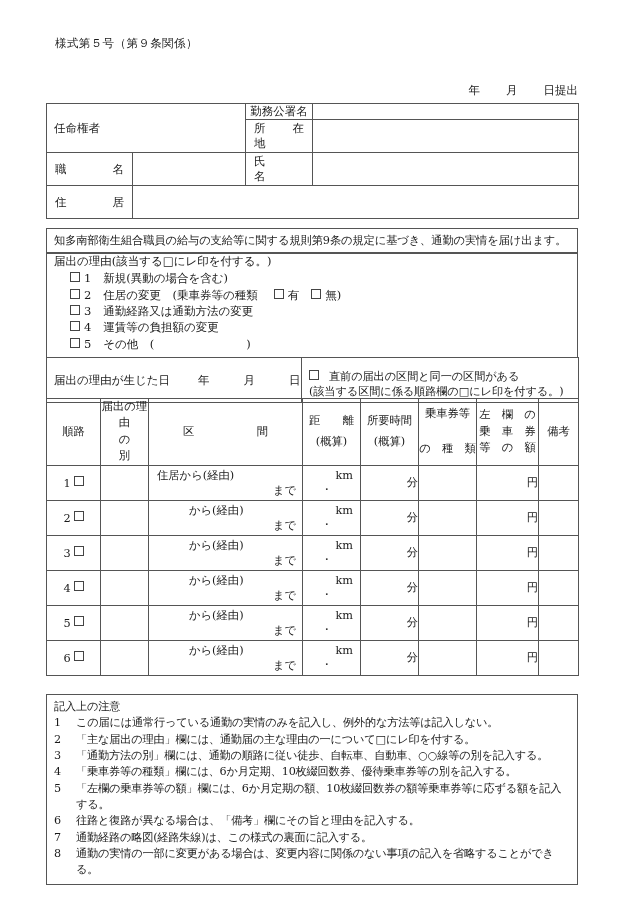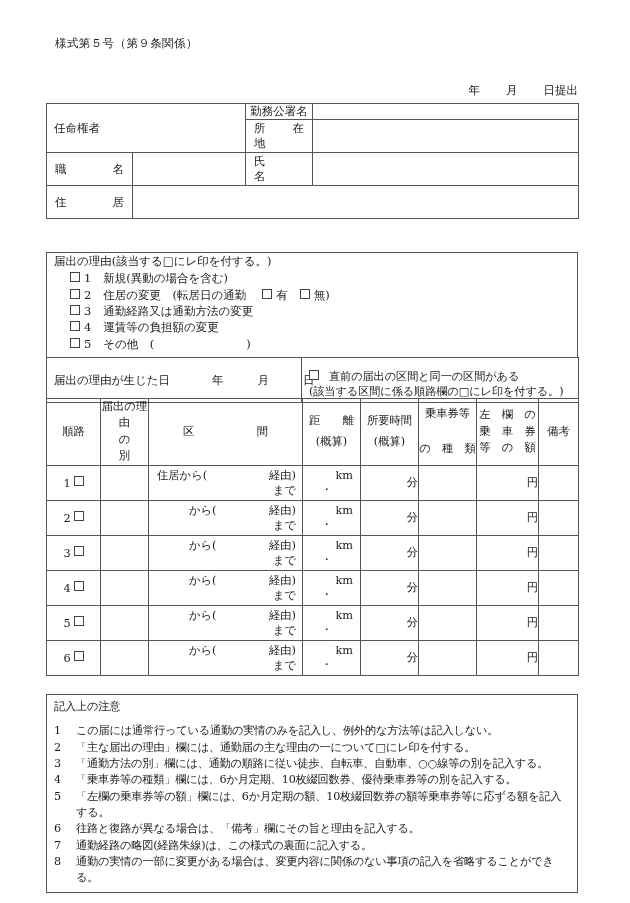--- a/index.html
+++ b/index.html
@@ -102,21 +102,21 @@
     margin-right: 4px;
     vertical-align: 0px;
     background: #fff;
   }
   .sub-opt { margin-left: 16px; }
   .sub-opt2 { margin-left: 12px; }
 
   
   #occur-table { left: 46px; top: 357px; width: 532px; }
   .occur-label { white-space: nowrap; padding-left: 7px; }
-  .occur-label .dl { margin-right: 42px; }
+  .occur-label .dl { margin-right: 28px; }
   .occur-label .y { margin-right: 34px; }
   .occur-label .m { margin-right: 34px; }
   .notice-wrap {
     padding: 11px 6px 3px 7px;
     font-size: 11.2px;
     line-height: 1.36;
     white-space: nowrap;
     letter-spacing: -0.1px;
   }
   .notice-l1 .box { margin-right: 10px; }
@@ -124,21 +124,20 @@
   
   #route-table { left: 46px; top: 398px; width: 532px; }
   #route-table td { font-size: 11.3px; }
   .hd { text-align: center; line-height: 1.45; padding: 2px 2px; }
   .hd .l2 { display: block; }
   .seq { text-align: center; white-space: nowrap; }
   .seq .box { margin-right: 0; margin-left: 3px; vertical-align: 1px; }
   .seg-top {
     padding: 2px 6px 0 8px;
     display: flex;
-    justify-content: space-between;
     white-space: nowrap;
   }
   .seg-bot {
     text-align: right;
     padding: 0 6px 2px 0;
     white-space: nowrap;
   }
   .dist-top { text-align: right; padding: 2px 7px 0 0; }
   .dist-bot { text-align: left; padding: 0 0 2px 18px; }
   .unit-r { text-align: right; padding-right: 8px; }
@@ -160,21 +159,21 @@
     position: absolute;
     left: 46px; top: 694px;
     width: 532px;
     border: 1px solid #555;
     box-sizing: border-box;
     padding: 4px 7px 5px 7px;
     font-size: 11.2px;
     line-height: 1.46;
     letter-spacing: -0.2px;
   }
-  .notes-title { margin-bottom: 8px; }
+  .notes-title { margin-bottom: 0px; }
   .note-row { display: flex; white-space: nowrap; }
   .note-n { width: 22px; flex: none; }
   .note-t { flex: 1; white-space: normal; }
 </style>
 </head>
 <body>
 
 <div class="page">
 
   <div class="form-code">様式第５号（第９条関係）</div>
@@ -227,34 +226,43 @@
         <td class="cc" style="height:32px">
           <span class="spread">住　　　居</span>
         </td>
         <td colspan="3">
           <span class="pad"></span>
         </td>
       </tr>
     </tbody>
   </table>
 
+  <table class="grid" id="declare-table">
+    <tbody>
+      <tr>
+        <td>
+          <div class="declare-text">知多南部衛生組合職員の給与の支給等に関する規則第9条の規定に基づき、通勤の実情を届け出ます。</div>
+        </td>
+      </tr>
+    </tbody>
+  </table>
 
   <table class="grid" id="reason-table">
     <tbody>
       <tr>
         <td style="height:104px; vertical-align:top">
           <div class="reason-wrap">
             <div class="reason-head">届出の理由(該当する□にレ印を付する。)</div>
 
             <div class="reason-item">
               <span class="box"></span><span class="num">1</span><span>新規(異動の場合を含む)</span>
             </div>
 
             <div class="reason-item">
-              <span class="box"></span><span class="num">2</span><span>住居の変更　(転居日の通勤</span><span class="sub-opt"><span class="box"></span><span>有</span></span><span class="sub-opt2"><span class="box"></span><span>無)</span></span>
+              <span class="box"></span><span class="num">2</span><span>住居の変更　(乗車券等の種類</span><span class="sub-opt"><span class="box"></span><span>有</span></span><span class="sub-opt2"><span class="box"></span><span>無)</span></span>
             </div>
 
             <div class="reason-item">
               <span class="box"></span><span class="num">3</span><span>通勤経路又は通勤方法の変更</span>
             </div>
 
             <div class="reason-item">
               <span class="box"></span><span class="num">4</span><span>運賃等の負担額の変更</span>
             </div>
 

